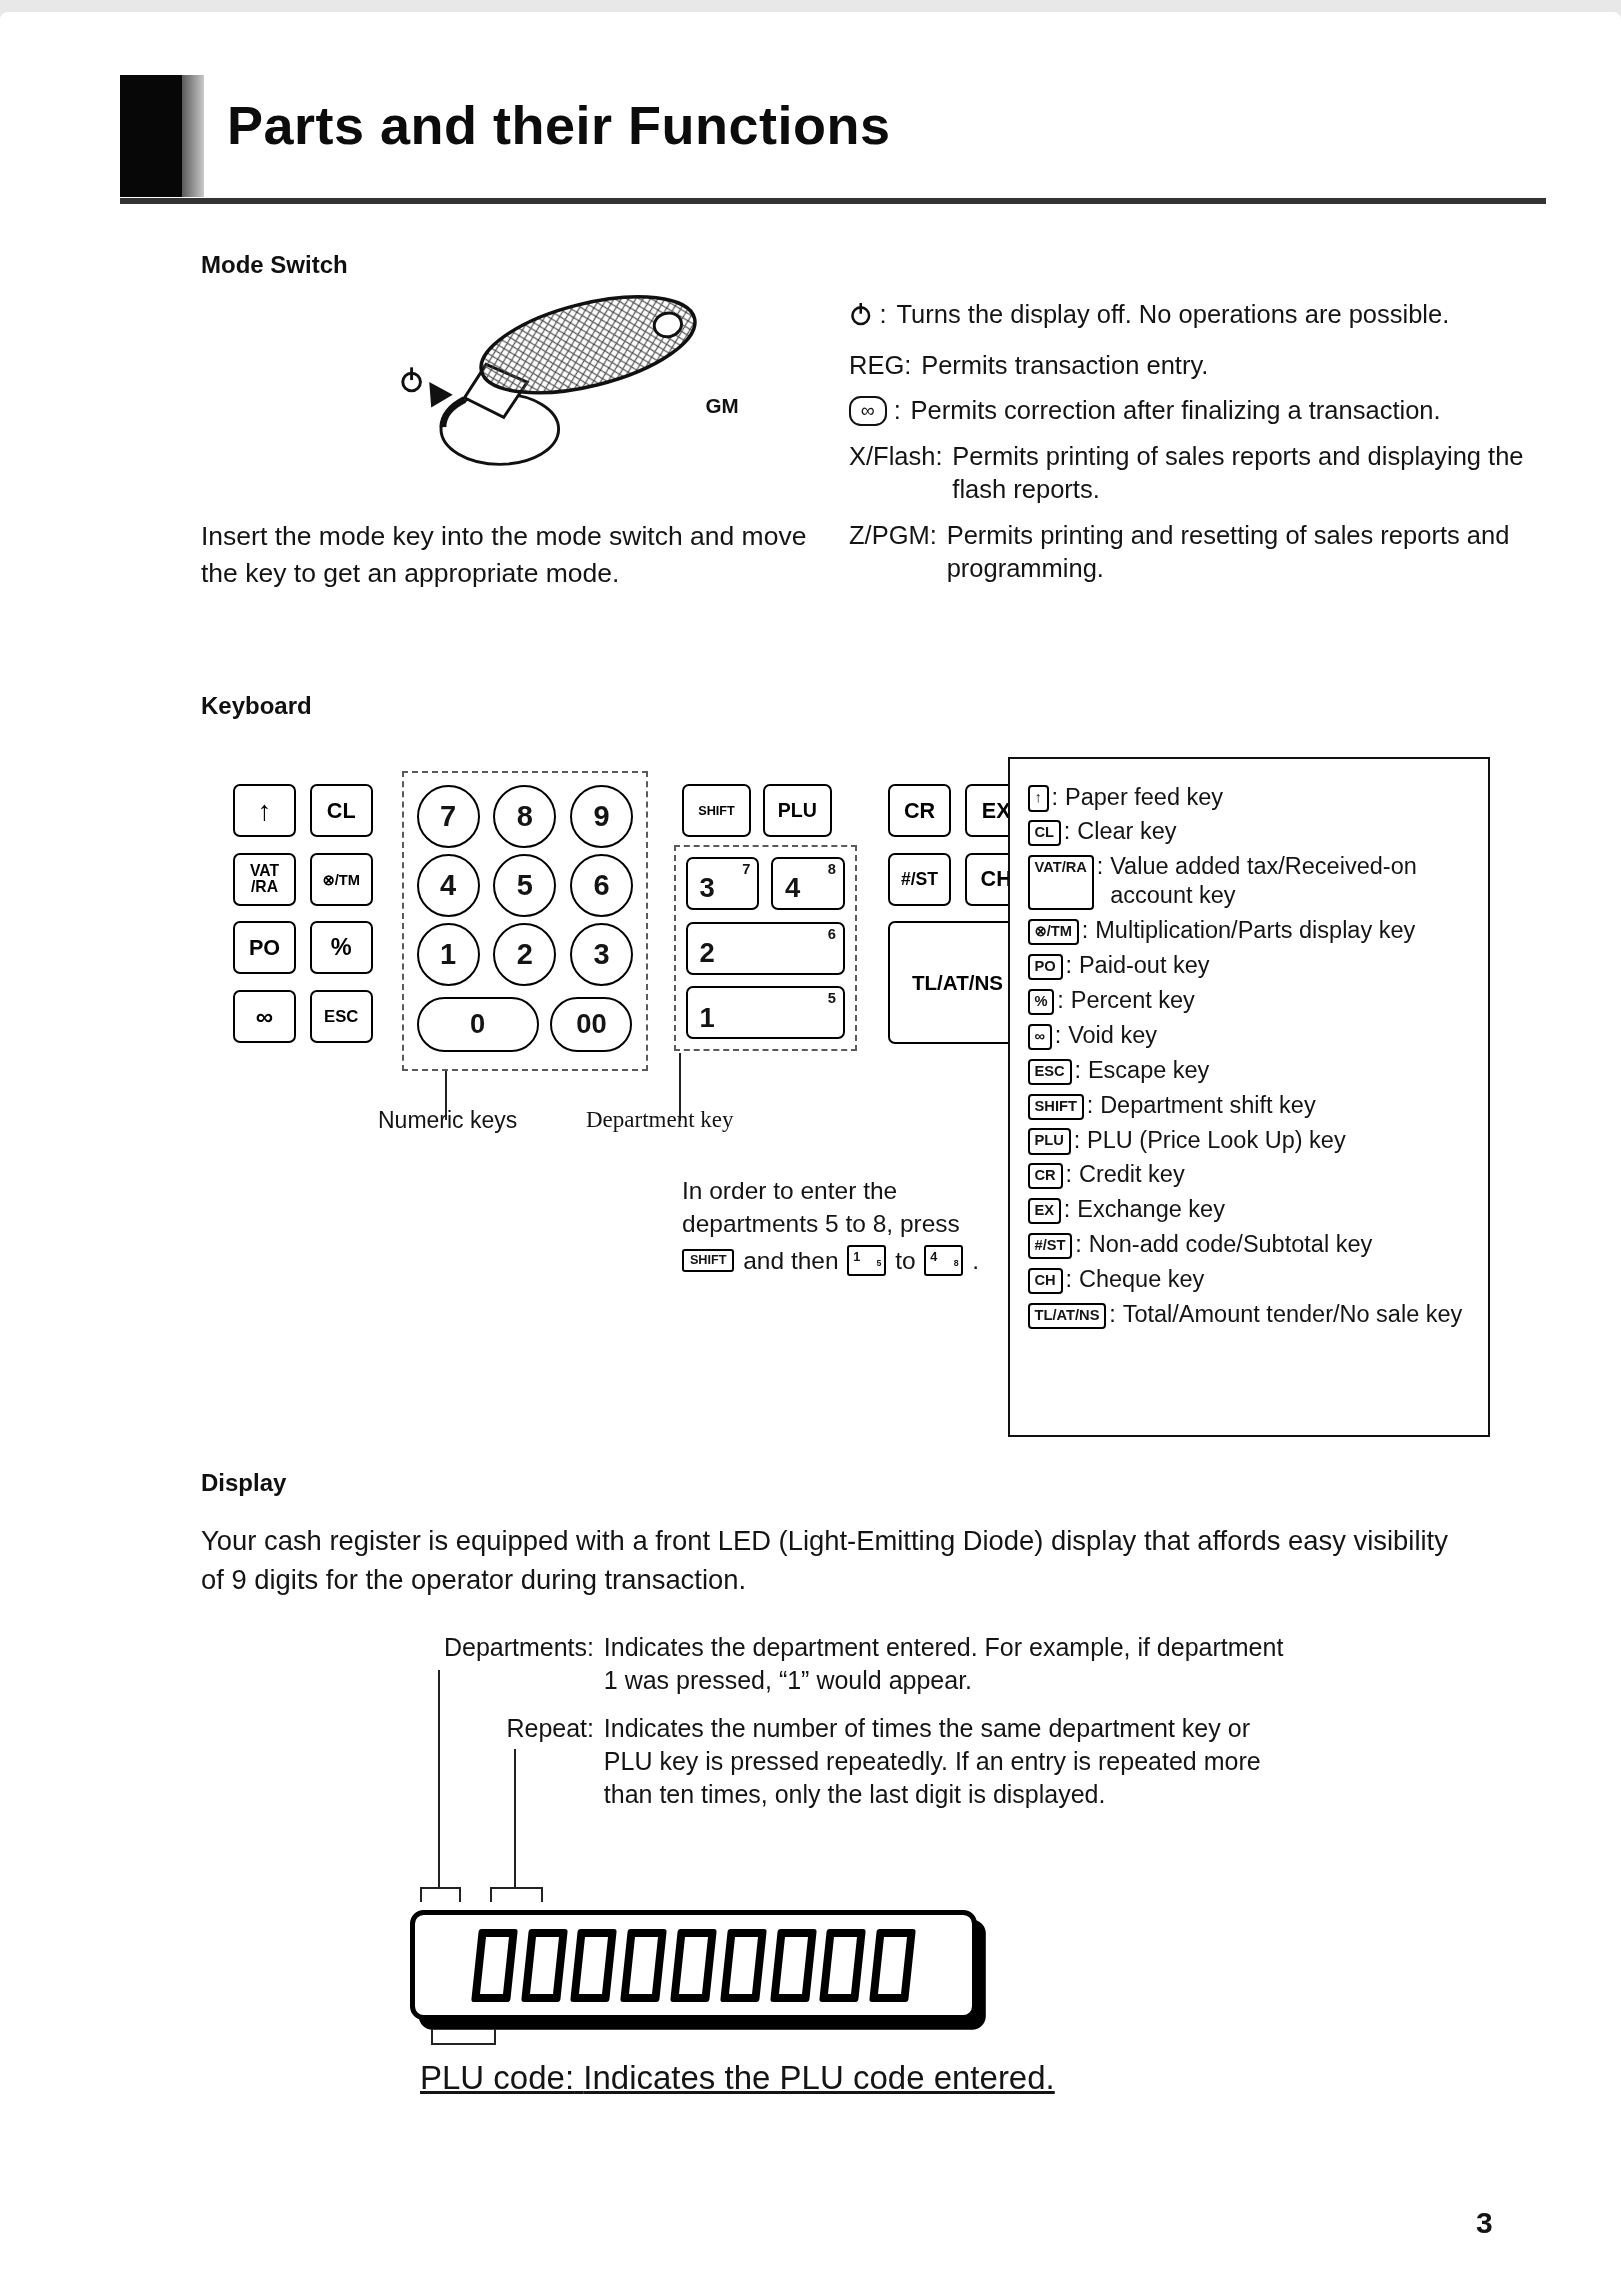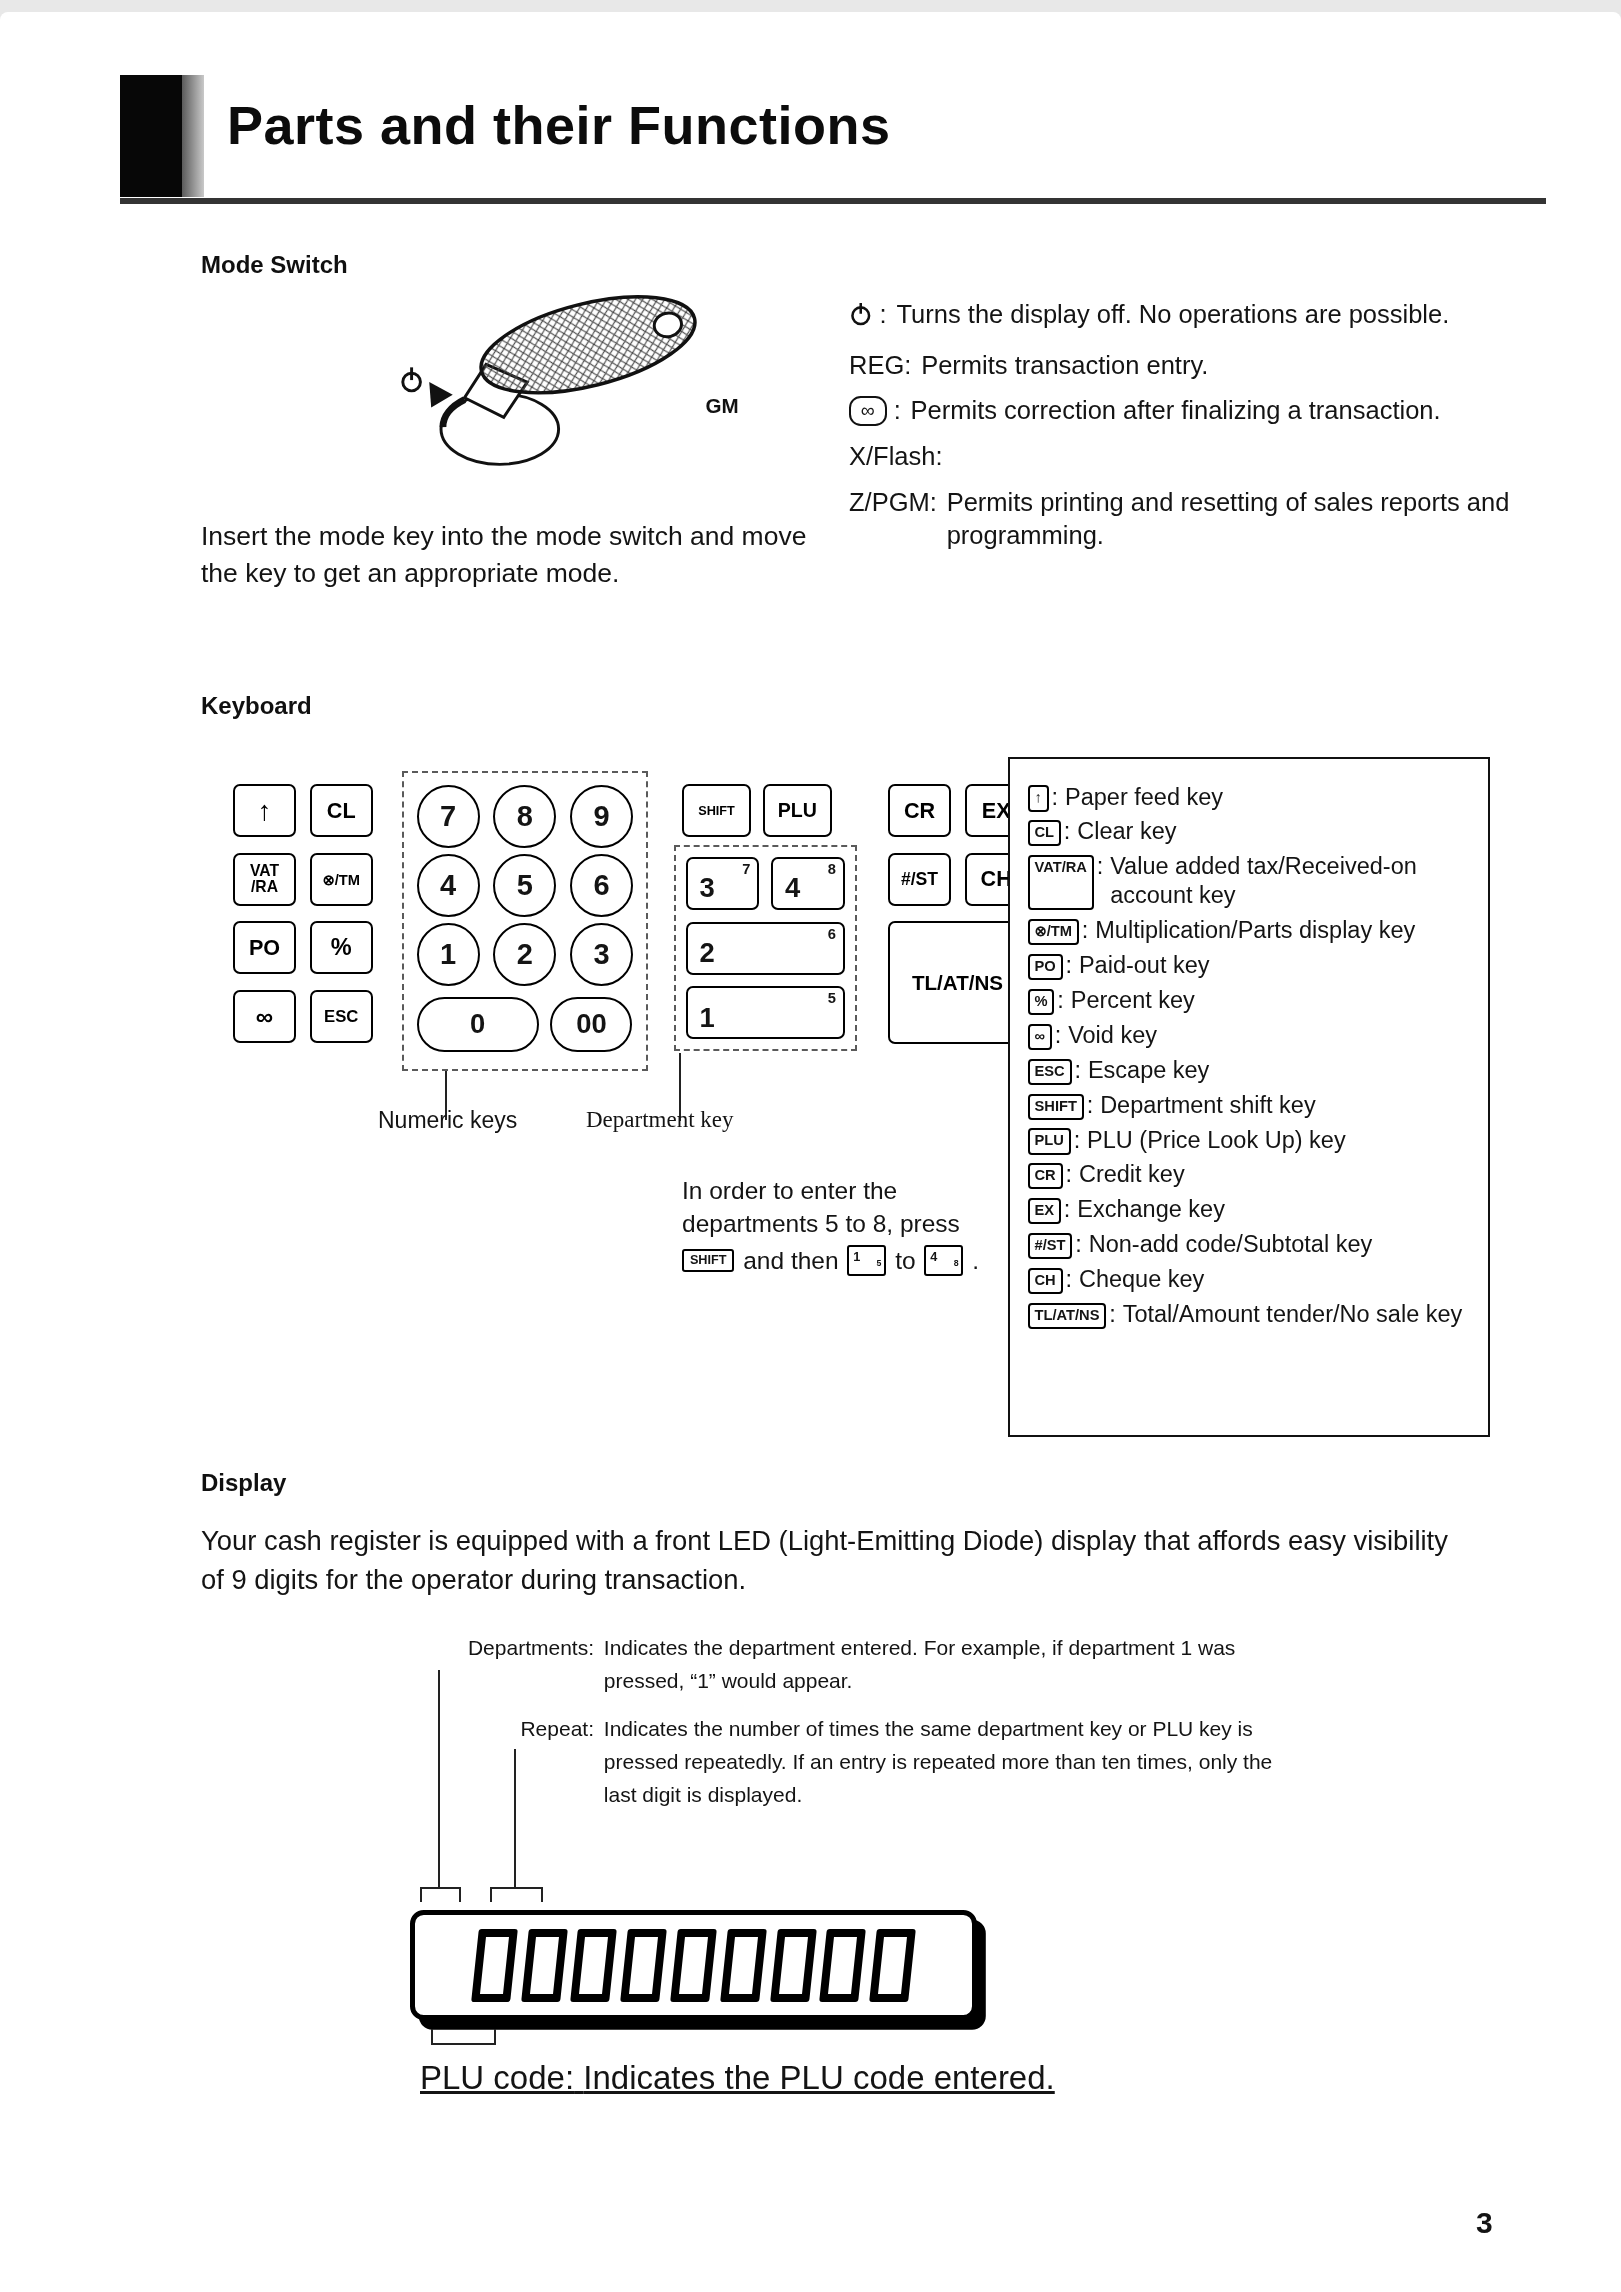--- a/index.html
+++ b/index.html
@@ -81,21 +81,21 @@
   .legend{position:absolute;left:1008px;top:745px;width:482px;height:680px;border:2.9px solid #111;
           box-sizing:border-box;padding:23.5px 17.6px;background:#fff;}
   .litem{display:flex;margin-bottom:5.9px;font-size:23.5px;line-height:29px;}
   .lk{flex:none;border:2px solid #000;border-radius:3.9px;padding:0 4.9px;font-size:14.7px;font-weight:bold;
       line-height:20.6px;margin-top:2.9px;margin-right:2.9px;white-space:nowrap;}
   .lsep{flex:none;margin-right:6.9px;}
   .ld{flex:1;}
 
   
   .disp-body{position:absolute;left:201px;top:1509px;width:1274px;font-size:27.4px;line-height:39px;}
-  .drow{position:absolute;display:flex;width:882px;font-size:21px;line-height:33px;justify-content:flex-end;}
+  .drow{position:absolute;display:flex;width:882px;font-size:25px;line-height:33px;justify-content:flex-end;}
   .drow .dl{flex:none;width:174px;text-align:right;margin-right:9.8px;}
   .drow .dd{flex:1;}
   .dr-dept{left:420px;top:1619px;}
   .dr-rep{left:420px;top:1700px;}
   .vlA{left:438px;top:1658px;height:217px;}
   .vlB{left:514px;top:1737px;height:138px;}
   .staple{position:absolute;border:2px solid #222;border-bottom:none;box-sizing:border-box;}
   .stA{left:420px;top:1875px;width:41px;height:14.7px;}
   .stB{left:490px;top:1875px;width:53px;height:14.7px;}
   .dispbox{position:absolute;left:410px;top:1898px;width:567px;height:110px;border:5.9px solid #000;
@@ -156,20 +156,21 @@
     <div class="mode-item">
       <span class="lbl">REG:</span>
       <span class="desc">Permits transaction entry.</span>
     </div>
     <div class="mode-item">
       <span class="lbl"><span class="void-box">∞</span> <span>:</span></span>
       <span class="desc">Permits correction after finalizing a transaction.</span>
     </div>
     <div class="mode-item">
       <span class="lbl">X/Flash:</span>
+      <span class="desc">Permits printing of sales reports and displaying the flash reports.</span>
     </div>
     <div class="mode-item">
       <span class="lbl">Z/PGM:</span>
       <span class="desc">Permits printing and resetting of sales reports and programming.</span>
     </div>
   </div>
 
   <div class="h2" style="left:201px;top:680px;">Keyboard</div>
 
   <div class="keyboard">

